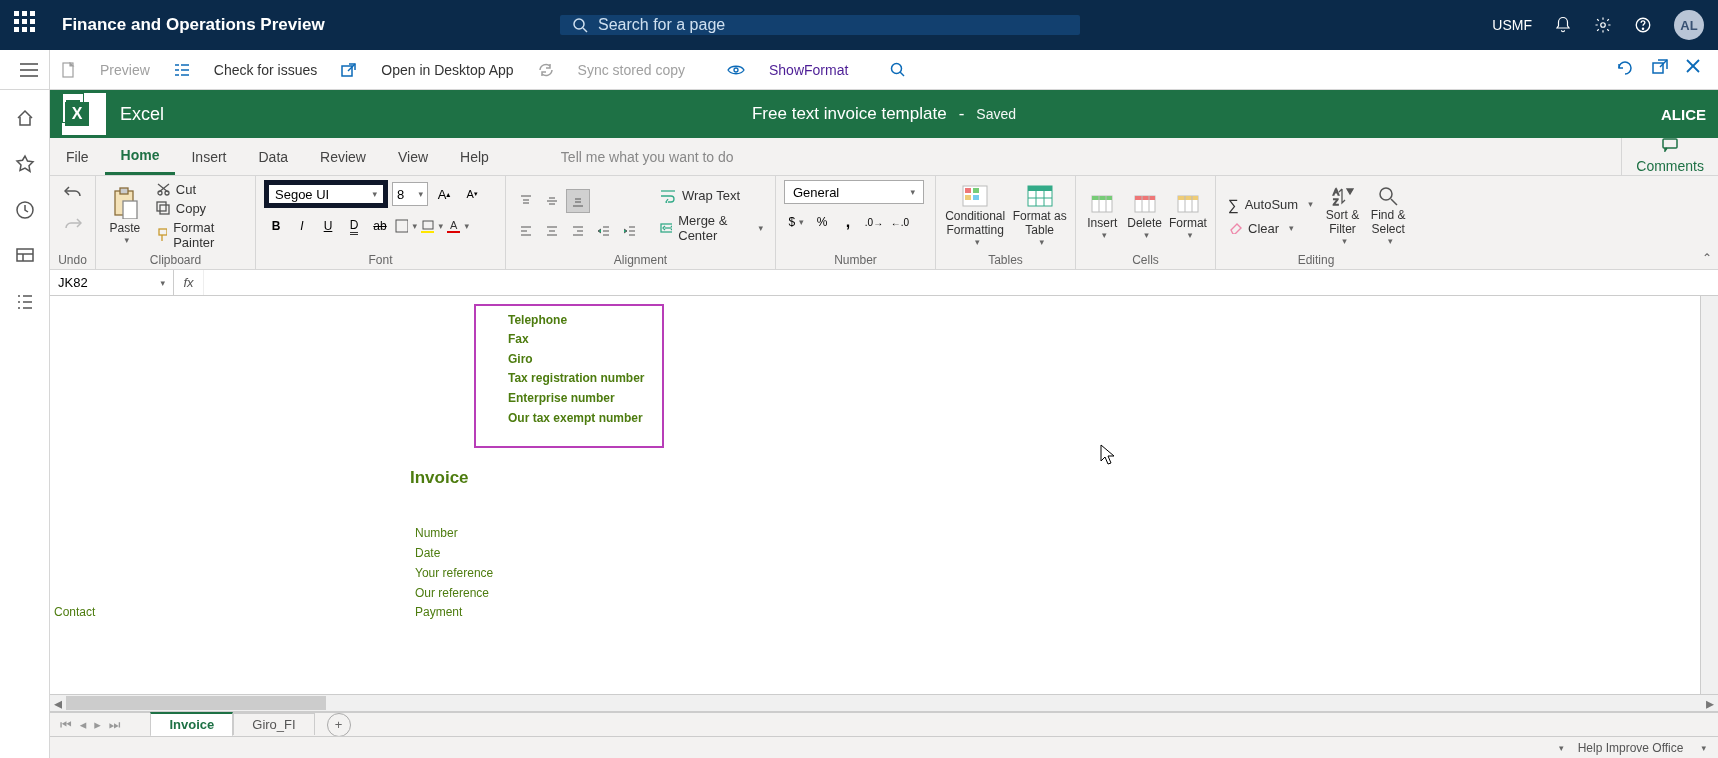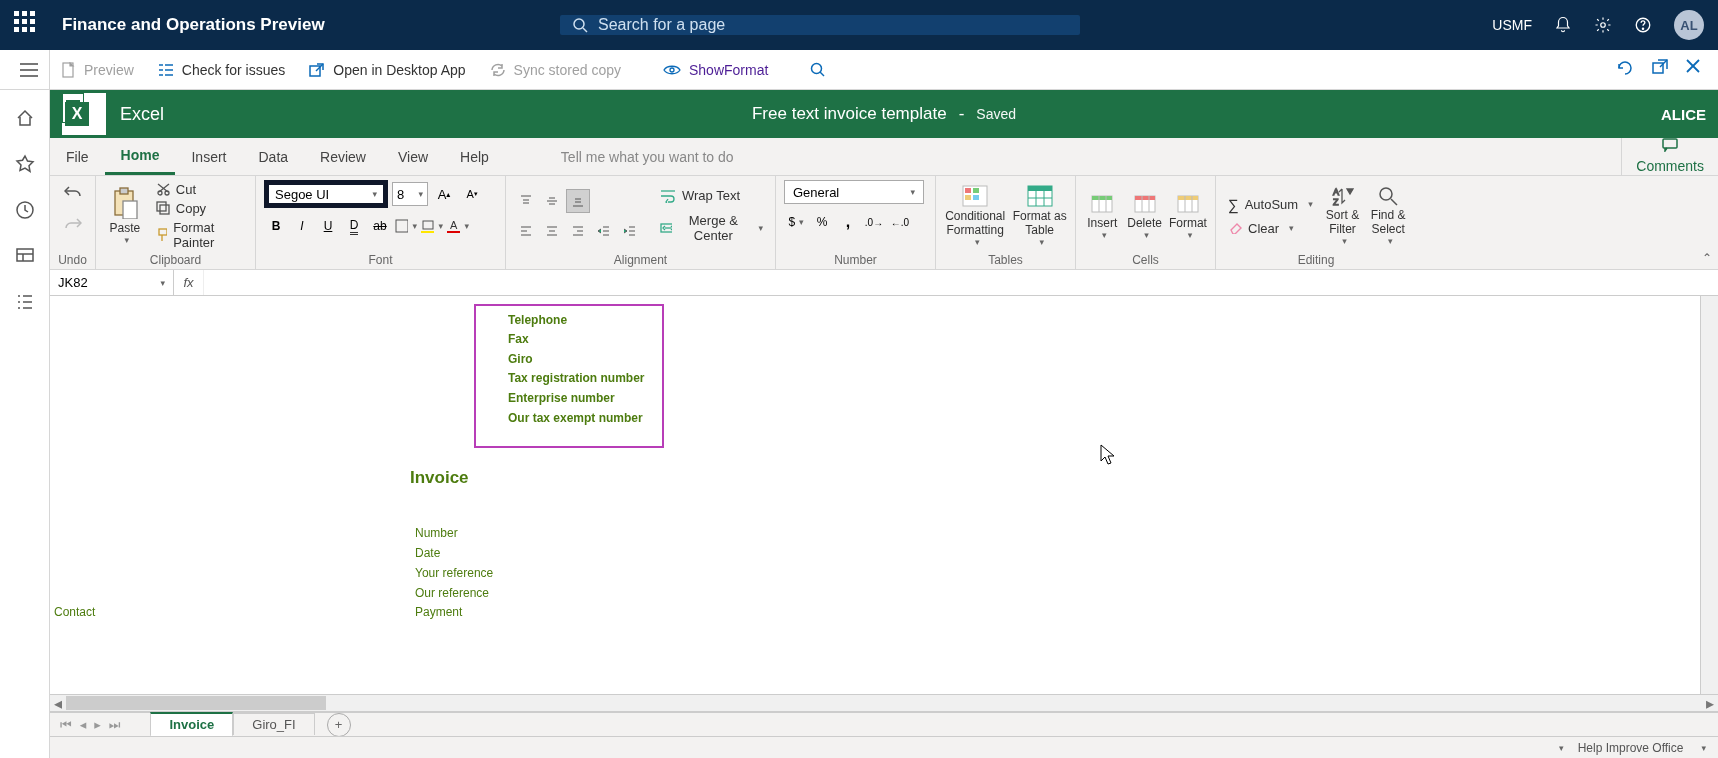--- a/index.html
+++ b/index.html
@@ -12,21 +12,21 @@
 .dyn-header .title { margin-left: 20px; font-size: 17px; font-weight: 600; }
 .dyn-header .search { margin-left: auto; margin-right: auto; width: 520px; height: 20px; background: #12406f; border-radius: 2px; display: flex; align-items: center; padding: 0 12px; color: #cfe0f0; position: absolute; left: 560px; }
 .dyn-header .search svg { margin-right: 10px; }
 .dyn-header .right { margin-left: auto; display: flex; align-items: center; gap: 22px; }
 .dyn-header .right .icon { cursor: pointer; display: flex; align-items: center; }
 .dyn-header .avatar { width: 30px; height: 30px; border-radius: 50%; background: #b9c5d6; color: #395274; display: flex; align-items: center; justify-content: center; font-size: 13px; font-weight: 600; }
 
 
 .dyn-toolbar { height: 40px; border-bottom: 1px solid #d6d6d6; display: flex; align-items: center; padding: 0 8px; background: #fff; font-size: 14px; color: #333; }
 .dyn-toolbar .left-hamburger { width: 42px; display: flex; justify-content: center; border-right: 1px solid #d6d6d6; height: 100%; align-items: center; cursor: pointer; }
-.dyn-toolbar .tb-item { display: flex; align-items: center; gap: 8px; margin: 0 12px; cursor: pointer; }
+.dyn-toolbar .tb-item { display: flex; align-items: center; gap: 24px; margin: 0 12px; cursor: pointer; }
 .dyn-toolbar .tb-item.disabled { color: #a0a0a0; }
 .dyn-toolbar .tb-item.blue { color: #4c1d95; }
 .dyn-toolbar .right-icons { margin-left: auto; display: flex; gap: 18px; padding-right: 10px; }
 .dyn-toolbar .right-icons .ico { cursor: pointer; }
 
 
 .main { display: flex; height: calc(758px - 50px - 40px); }
 .leftnav { width: 50px; border-right: 1px solid #d6d6d6; display: flex; flex-direction: column; align-items: center; gap: 22px; padding-top: 18px; }
 .leftnav .navico { cursor: pointer; color: #555; }
 
@@ -453,21 +453,21 @@
               <div class="iconbtn">
                   <svg width="14" height="14" stroke="#555" fill="none">
                     <line x1="6" y1="3" x2="12" y2="3"></line>
                     <line x1="6" y1="7" x2="12" y2="7"></line>
                     <line x1="6" y1="11" x2="12" y2="11"></line>
                     <path d="M1 5l3 2-3 2" fill="#2a7"></path>
                   </svg>
                 </div>
             </div>
           </div>
-          <div class="smallcol" style="gap:8px;text-align:center;">
+          <div class="smallcol" style="gap:8px;">
             <div class="smallbtn">
                 <svg width="16" height="14" stroke="#3a8" fill="none" stroke-width="1.3">
                   <line x1="1" y1="2" x2="15" y2="2"></line>
                   <path d="M1 7h10a3 3 0 010 6h-3"></path>
                   <path d="M8 10l-2 3 2 3" stroke="#3a8"></path>
                 </svg>
                 <span>Wrap Text</span>
               </div>
             <div class="smallbtn">
                 <svg width="16" height="14" stroke="#3a8" fill="none" stroke-width="1.3">

